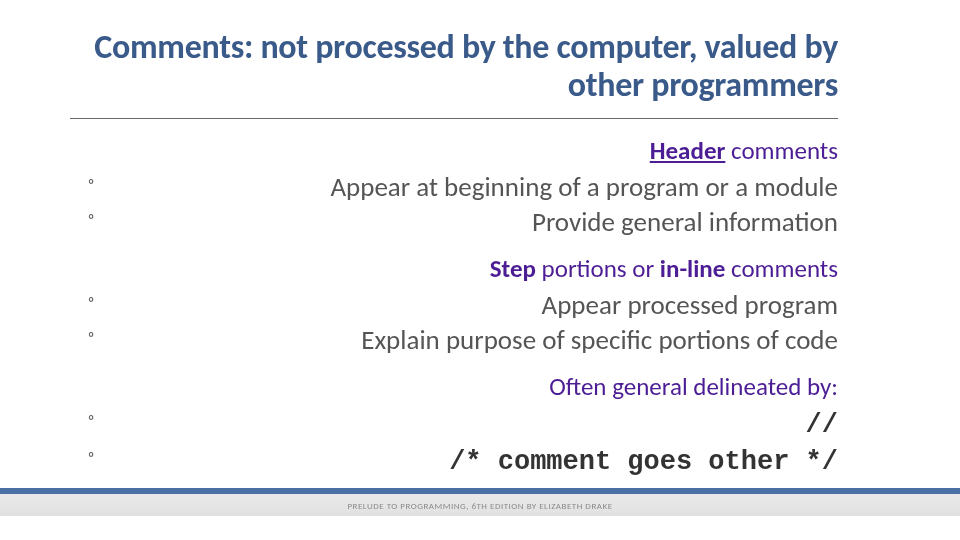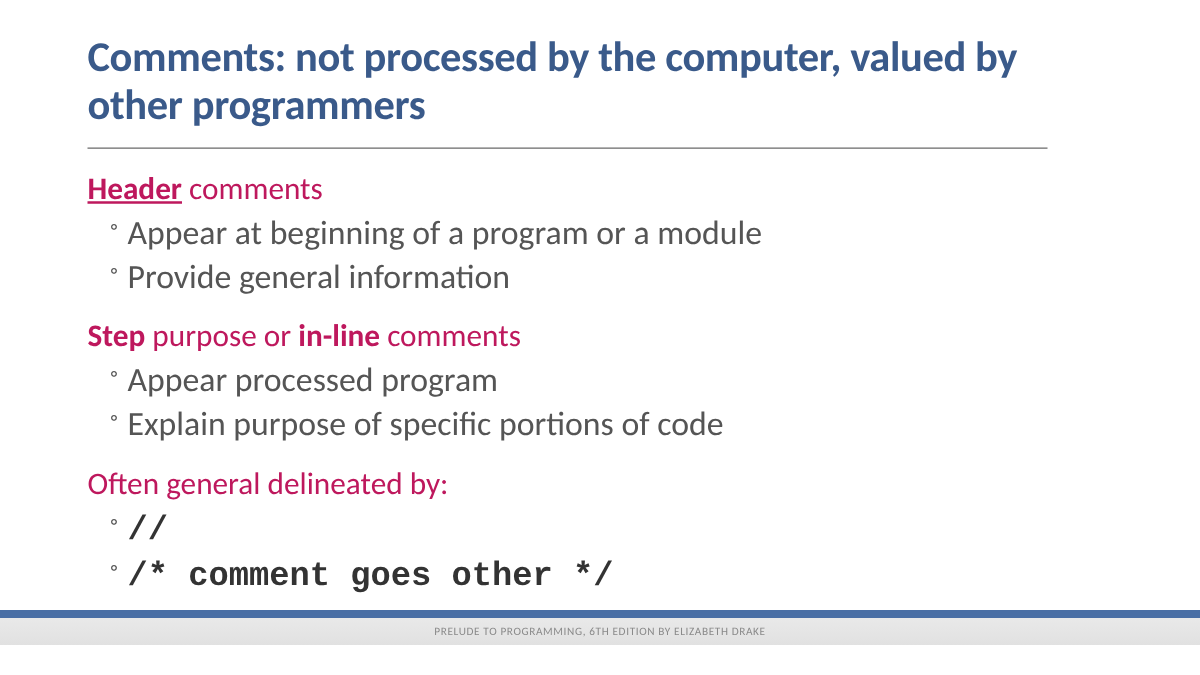--- a/index.html
+++ b/index.html
@@ -7,37 +7,38 @@
   body {
     font-family: Calibri, "Segoe UI", Arial, sans-serif;
     background: #ffffff;
     position: relative;
   }
   .slide {
     width: 908px;
     height: 540px;
     padding: 28px 70px 0 70px;
     position: relative;
+    text-align: right;
   }
   .title {
     color: #3a5a8a;
     font-size: 34px;
     font-weight: 700;
     line-height: 1.12;
     letter-spacing: -0.3px;
     margin-bottom: 14px;
   }
   .divider {
     border: none;
     border-top: 1px solid #6a6a6a;
     margin-bottom: 16px;
   }
   .section-head {
     font-size: 25px;
-    color: #be185d;
+    color: #4c1d95;
     margin-bottom: 4px;
     font-weight: 400;
   }
   .bold-run { font-weight: 700; }
   .under { text-decoration: underline; }
   .bullets {
     list-style: none;
     margin: 2px 0 14px 18px;
   }
   .bullets li {
@@ -85,21 +86,21 @@
 
   <div class="section-head">
     <span class="bold-run under">Header</span><span> comments</span>
   </div>
   <ul class="bullets">
     <li>Appear at beginning of a program or a module</li>
     <li>Provide general information</li>
   </ul>
 
   <div class="section-head">
-    <span class="bold-run">Step</span><span> purpose or </span><span class="bold-run">in-line</span><span> comments</span>
+    <span class="bold-run">Step</span><span> portions or </span><span class="bold-run">in-line</span><span> comments</span>
   </div>
   <ul class="bullets">
     <li>Appear processed program</li>
     <li>Explain purpose of specific portions of code</li>
   </ul>
 
   <div class="section-head">Often general delineated by:</div>
   <ul class="bullets">
     <li><span class="mono">//</span></li>
     <li><span class="mono">/* comment goes other */</span></li>

